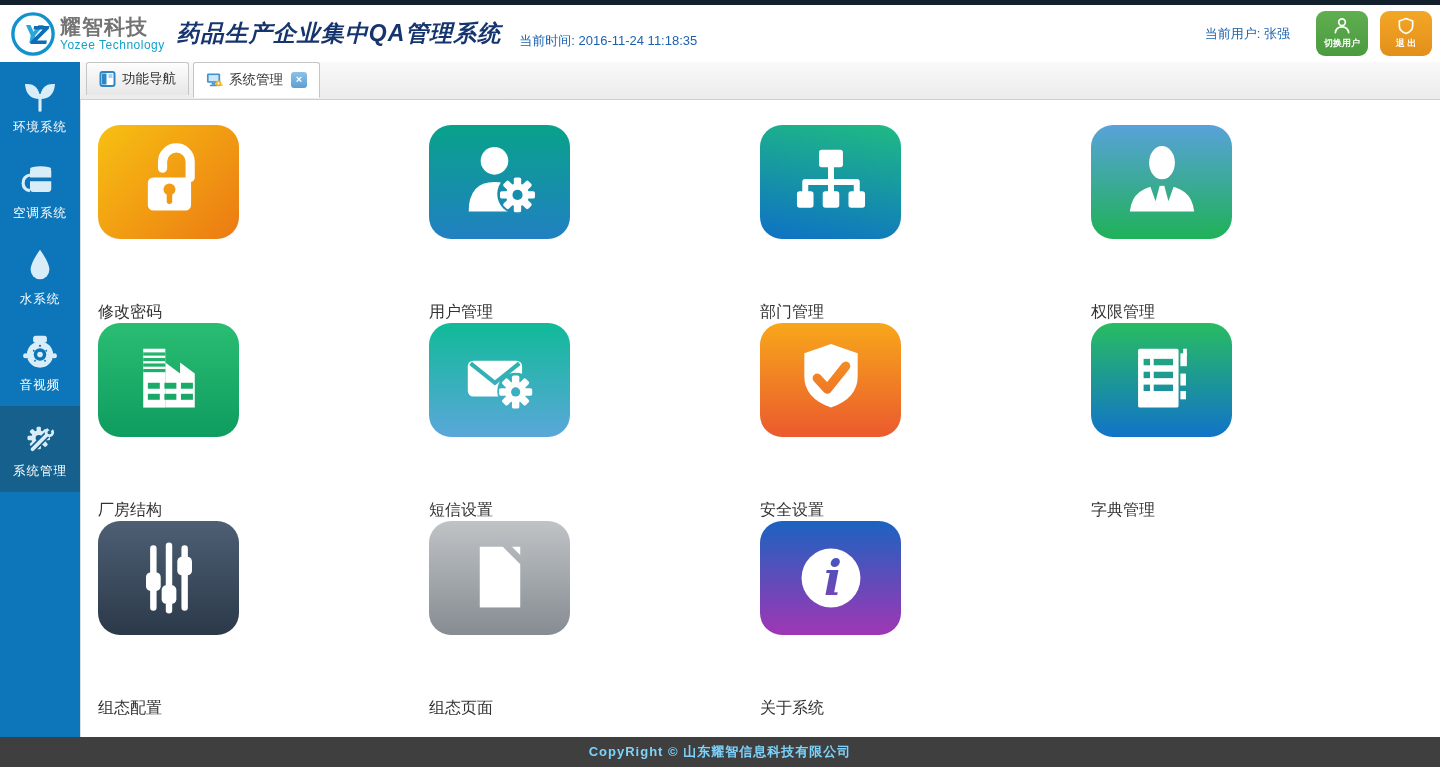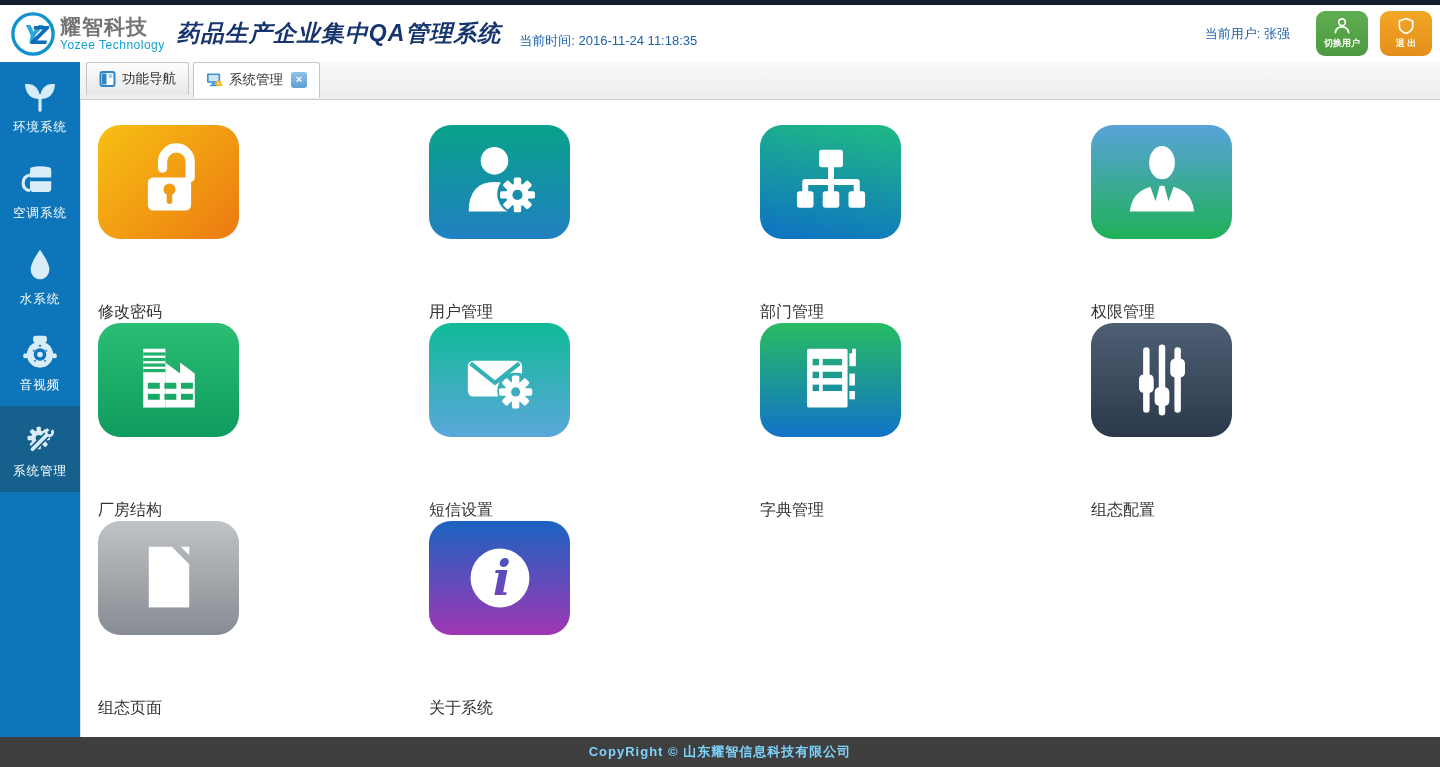--- a/index.html
+++ b/index.html
@@ -364,20 +364,37 @@
                   </mask>
                 </defs>
                 <rect width="100" height="100" fill="#fff" mask="url(#mk-mg)"></rect>
               </svg>
             </span>
           </div>
     <div class="tile-label">短信设置</div>
   </div>
 
 
+  <div class="cell">
+    <div class="tile" style="background: linear-gradient(rgb(247, 167, 27), rgb(235, 90, 46));">
+            <span style="display: flex; width: 92px; height: 92px;">
+              <svg viewBox="0 0 100 100">
+                <defs>
+                  <mask id="mk-sc">
+                    <rect width="100" height="100" fill="#000"></rect>
+                    <path d="M50 11 L79 21 V46 q0 24 -29 34 q-29 -10 -29 -34 V21 z" fill="#fff"></path>
+                    <path d="M35 48 L46 60 L66 35" stroke="#000" stroke-width="10" fill="none" stroke-linecap="round" stroke-linejoin="round"></path>
+                  </mask>
+                </defs>
+                <rect width="100" height="100" fill="#fff" mask="url(#mk-sc)"></rect>
+              </svg>
+            </span>
+          </div>
+    <div class="tile-label">安全设置</div>
+  </div>
 
   <div class="cell">
     <div class="tile" style="background: linear-gradient(rgb(40, 188, 98), rgb(17, 115, 200));">
             <span style="display: flex; width: 92px; height: 92px;">
               <svg viewBox="0 0 100 100">
                 <defs>
                   <mask id="mk-dc">
                     <rect width="100" height="100" fill="#000"></rect>
                     <rect x="24" y="16" width="44" height="64" rx="2" fill="#fff"></rect>
                     <rect x="70" y="21" width="7" height="14" fill="#fff"></rect>

